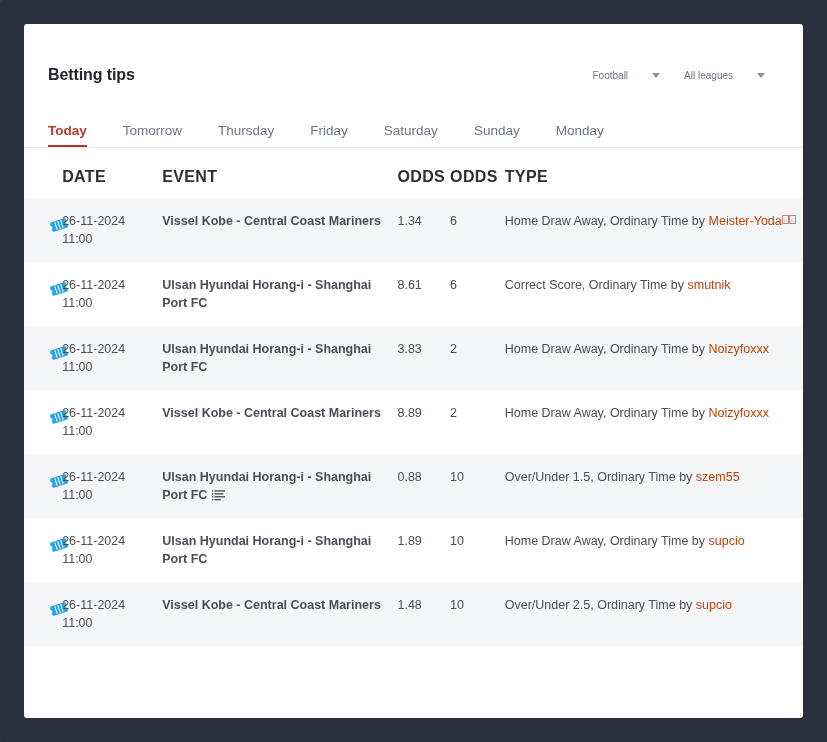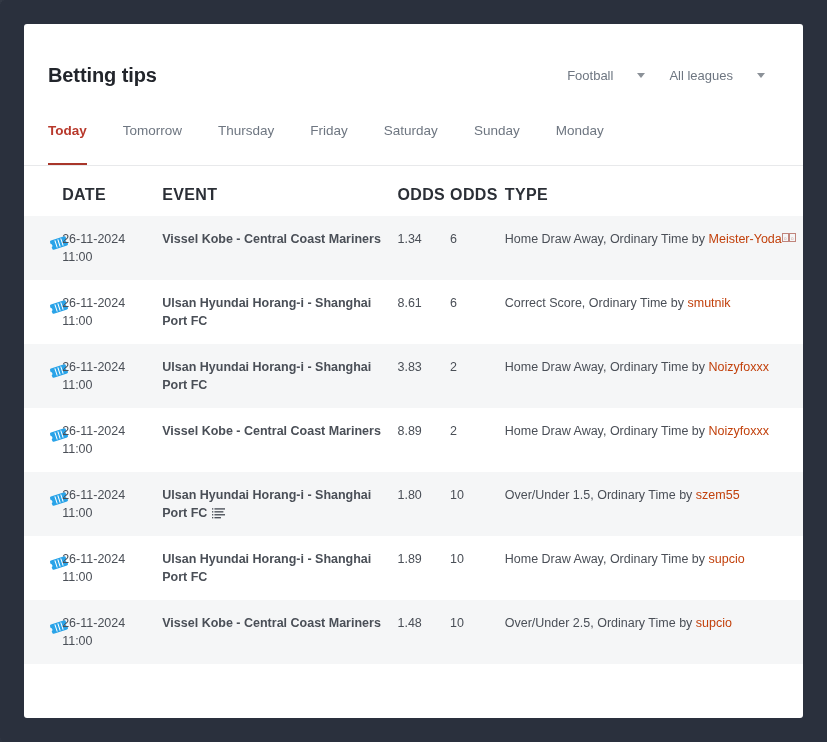--- a/index.html
+++ b/index.html
@@ -34,38 +34,38 @@
   
   .card-header {
     display: flex;
     align-items: center;
     justify-content: space-between;
     padding: 26px 34px 0 24px;
     height: 76px;
   }
 
   .page-title {
-    font-size: 20px;
+    font-size: 16px;
     font-weight: bold;
     color: #22252b;
     letter-spacing: -0.1px;
   }
 
   .filters {
     display: flex;
     align-items: center;
     gap: 24px;
     padding-right: 4px;
   }
 
   .filter {
     display: flex;
     align-items: center;
     gap: 24px;
-    font-size: 13px;
+    font-size: 10px;
     color: #6e7681;
     cursor: pointer;
     user-select: none;
   }
 
   .caret {
     width: 0;
     height: 0;
     border-left: 4.5px solid transparent;
     border-right: 4.5px solid transparent;
@@ -86,21 +86,21 @@
     content: "";
     position: absolute;
     left: 24px; right: 176px; bottom: -1px;
     height: 1px;
     background: #e8e9eb;
   }
 
   .tab {
     font-size: 13.5px;
     color: #6e7681;
-    padding: 0 0 25px 0;
+    padding: 0 0 7px 0;
     margin-right: 36px;
     cursor: pointer;
     white-space: nowrap;
     border-bottom: 3px solid transparent;
     position: relative;
     top: 1px;
   }
   .tab.active {
     color: #b8392c;
     font-weight: bold;
@@ -349,21 +349,21 @@
           <td class="event-cell"><span>Ulsan Hyundai Horang-i - Shanghai Port FC</span><svg class="notes-icon" viewBox="0 0 16 13">
               <rect x="0" y="0" width="1.6" height="1.7" fill="#4d525a"></rect>
               <rect x="3" y="0" width="13" height="1.7" fill="#4d525a"></rect>
               <rect x="0" y="3.6" width="1.6" height="1.7" fill="#4d525a"></rect>
               <rect x="3" y="3.6" width="11" height="1.7" fill="#4d525a"></rect>
               <rect x="0" y="7.2" width="1.6" height="1.7" fill="#4d525a"></rect>
               <rect x="3" y="7.2" width="13" height="1.7" fill="#4d525a"></rect>
               <rect x="0" y="10.8" width="1.6" height="1.7" fill="#4d525a"></rect>
               <rect x="3" y="10.8" width="8" height="1.7" fill="#4d525a"></rect>
             </svg></td>
-          <td class="odds-cell">1.80</td>
+          <td class="odds-cell">0.88</td>
           <td class="stake-cell">10</td>
           <td class="type-cell"><span>Over/Under 1.5, Ordinary Time by </span><span class="author">szem55</span></td>
         </tr>
         <tr class="even">
           <td>
             <svg class="ticket-icon" viewBox="0 0 24 24">
               <g transform="rotate(-18 12 12)">
                 <path d="M3 8.2c0-.8.6-1.4 1.4-1.4h15.2c.8 0 1.4.6 1.4 1.4v1.9a2 2 0 0 0 0 3.8v1.9c0 .8-.6 1.4-1.4 1.4H4.4A1.4 1.4 0 0 1 3 15.8v-1.9a2 2 0 0 0 0-3.8V8.2z" fill="#29a3e8"></path>
                 <path d="M8.6 8.3v7.4M12 8.3v7.4M15.4 8.3v7.4" stroke="#ffffff" stroke-width="1.1" stroke-linecap="round"></path>
               </g>

